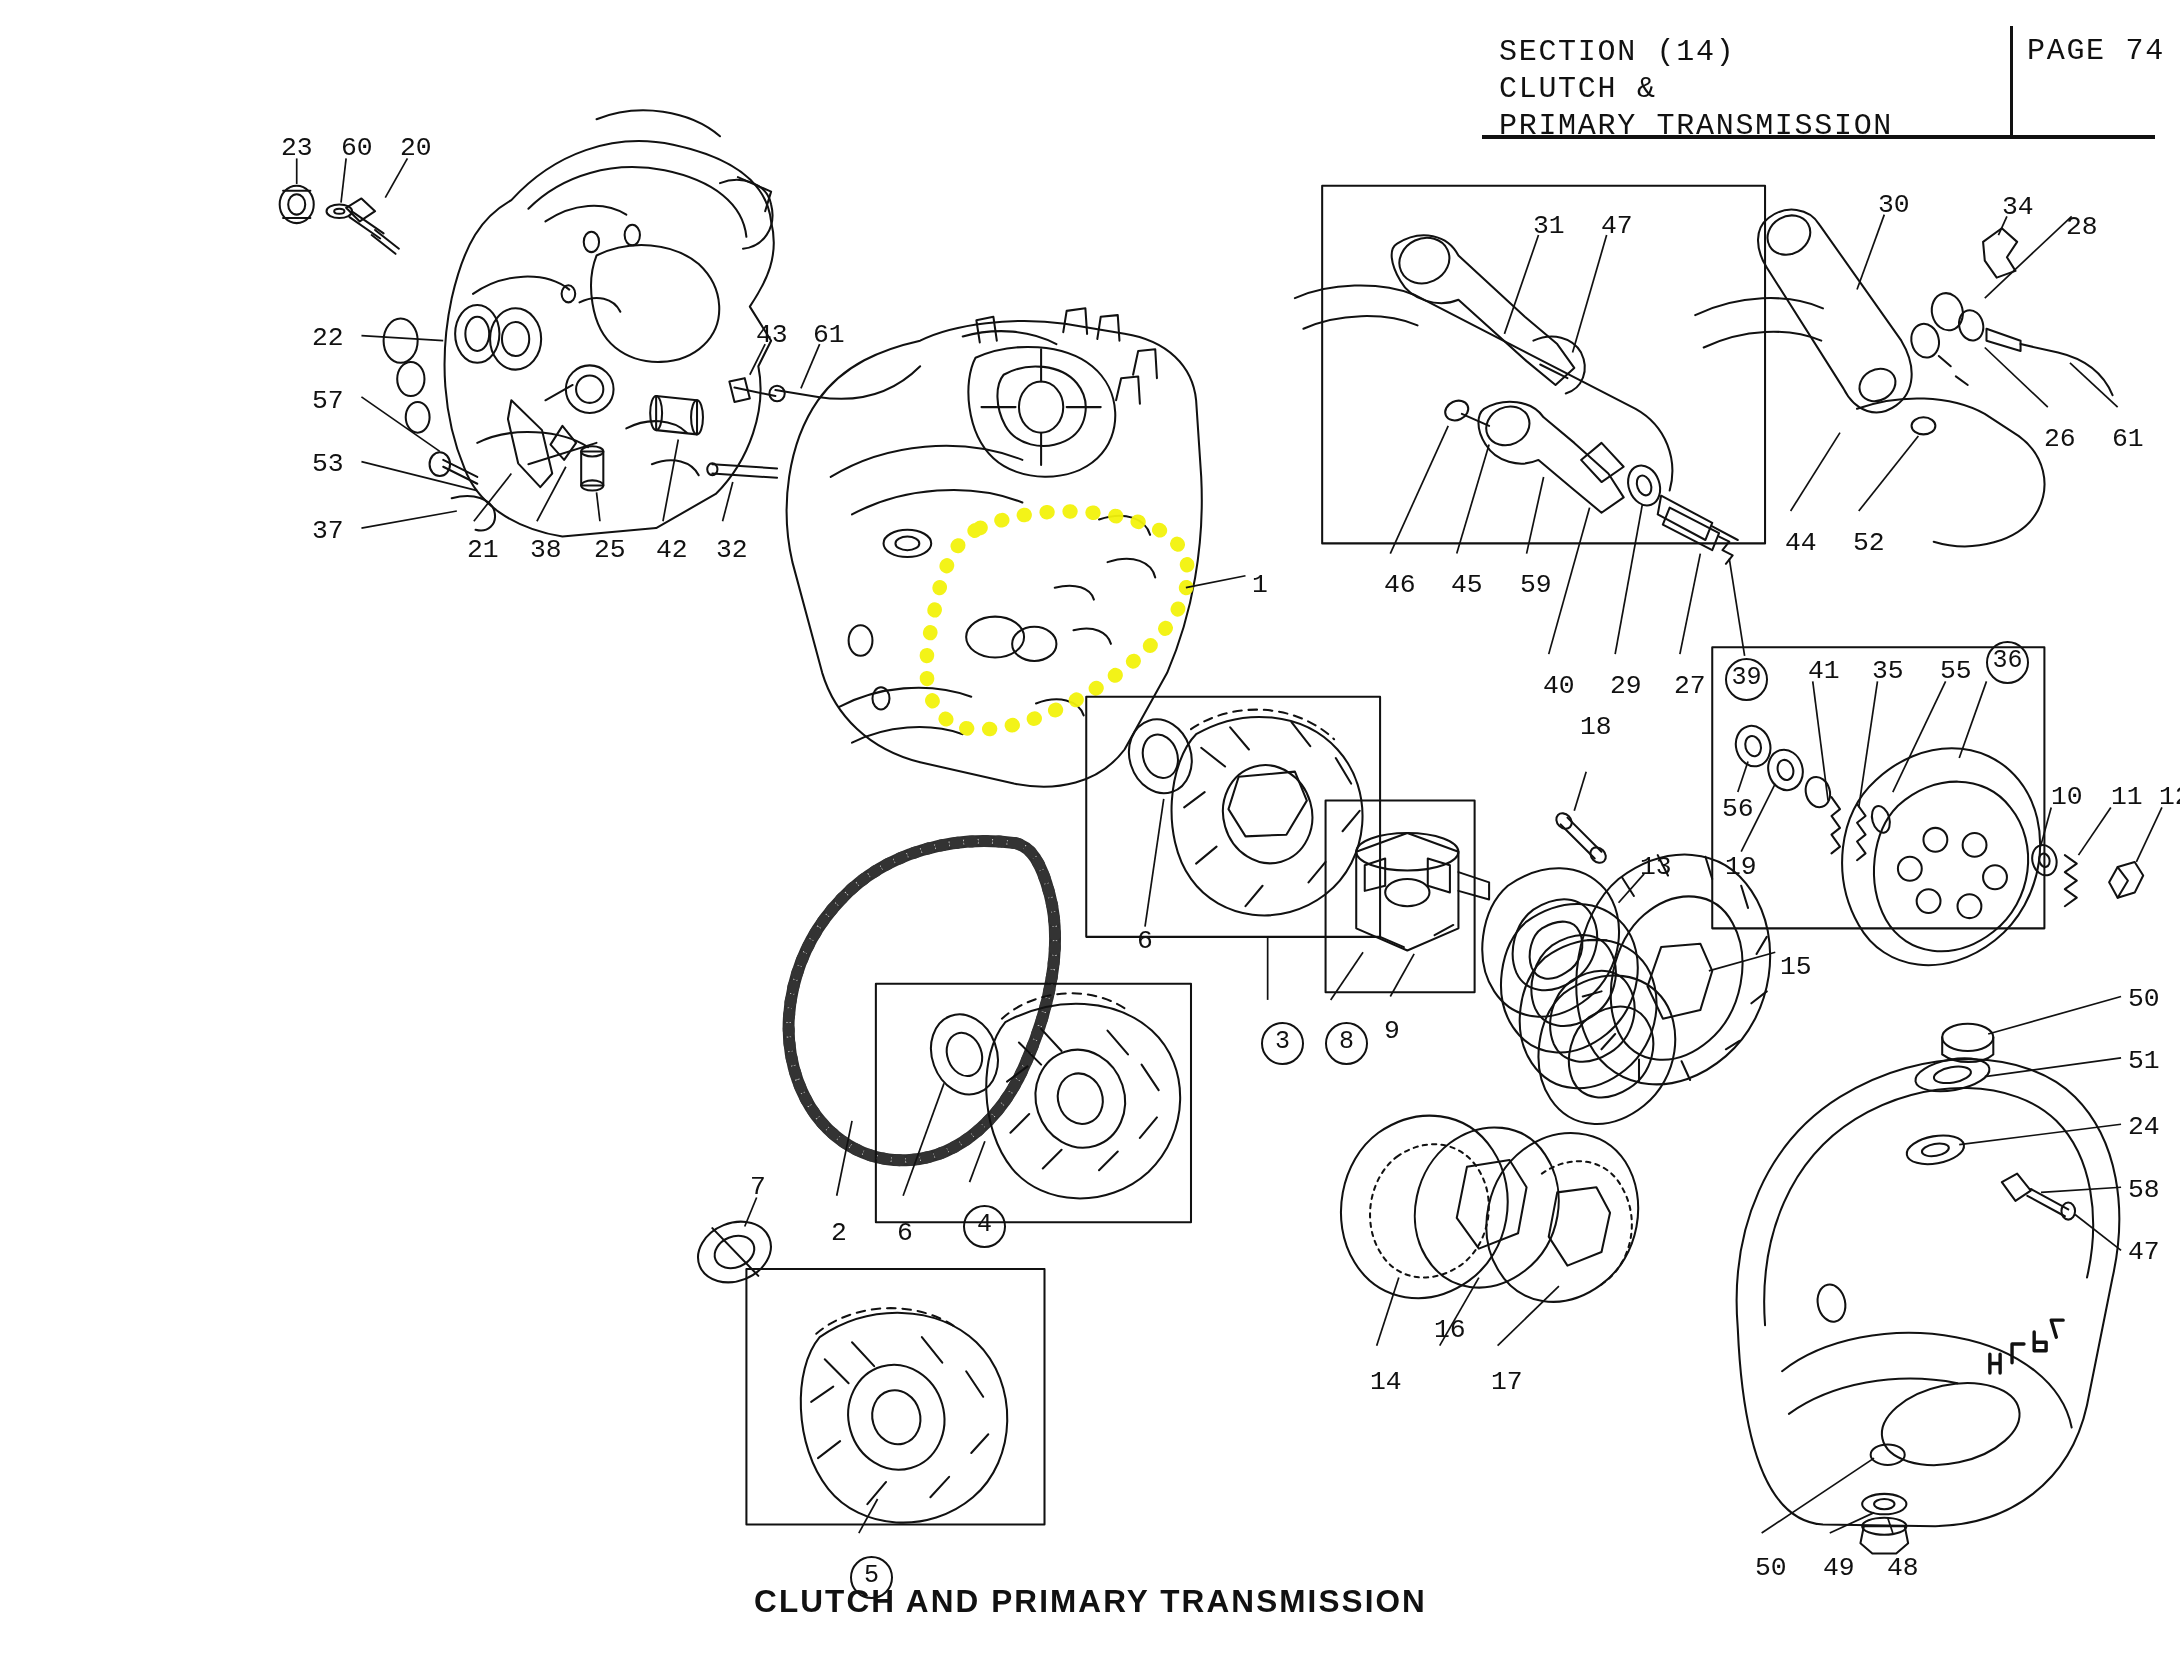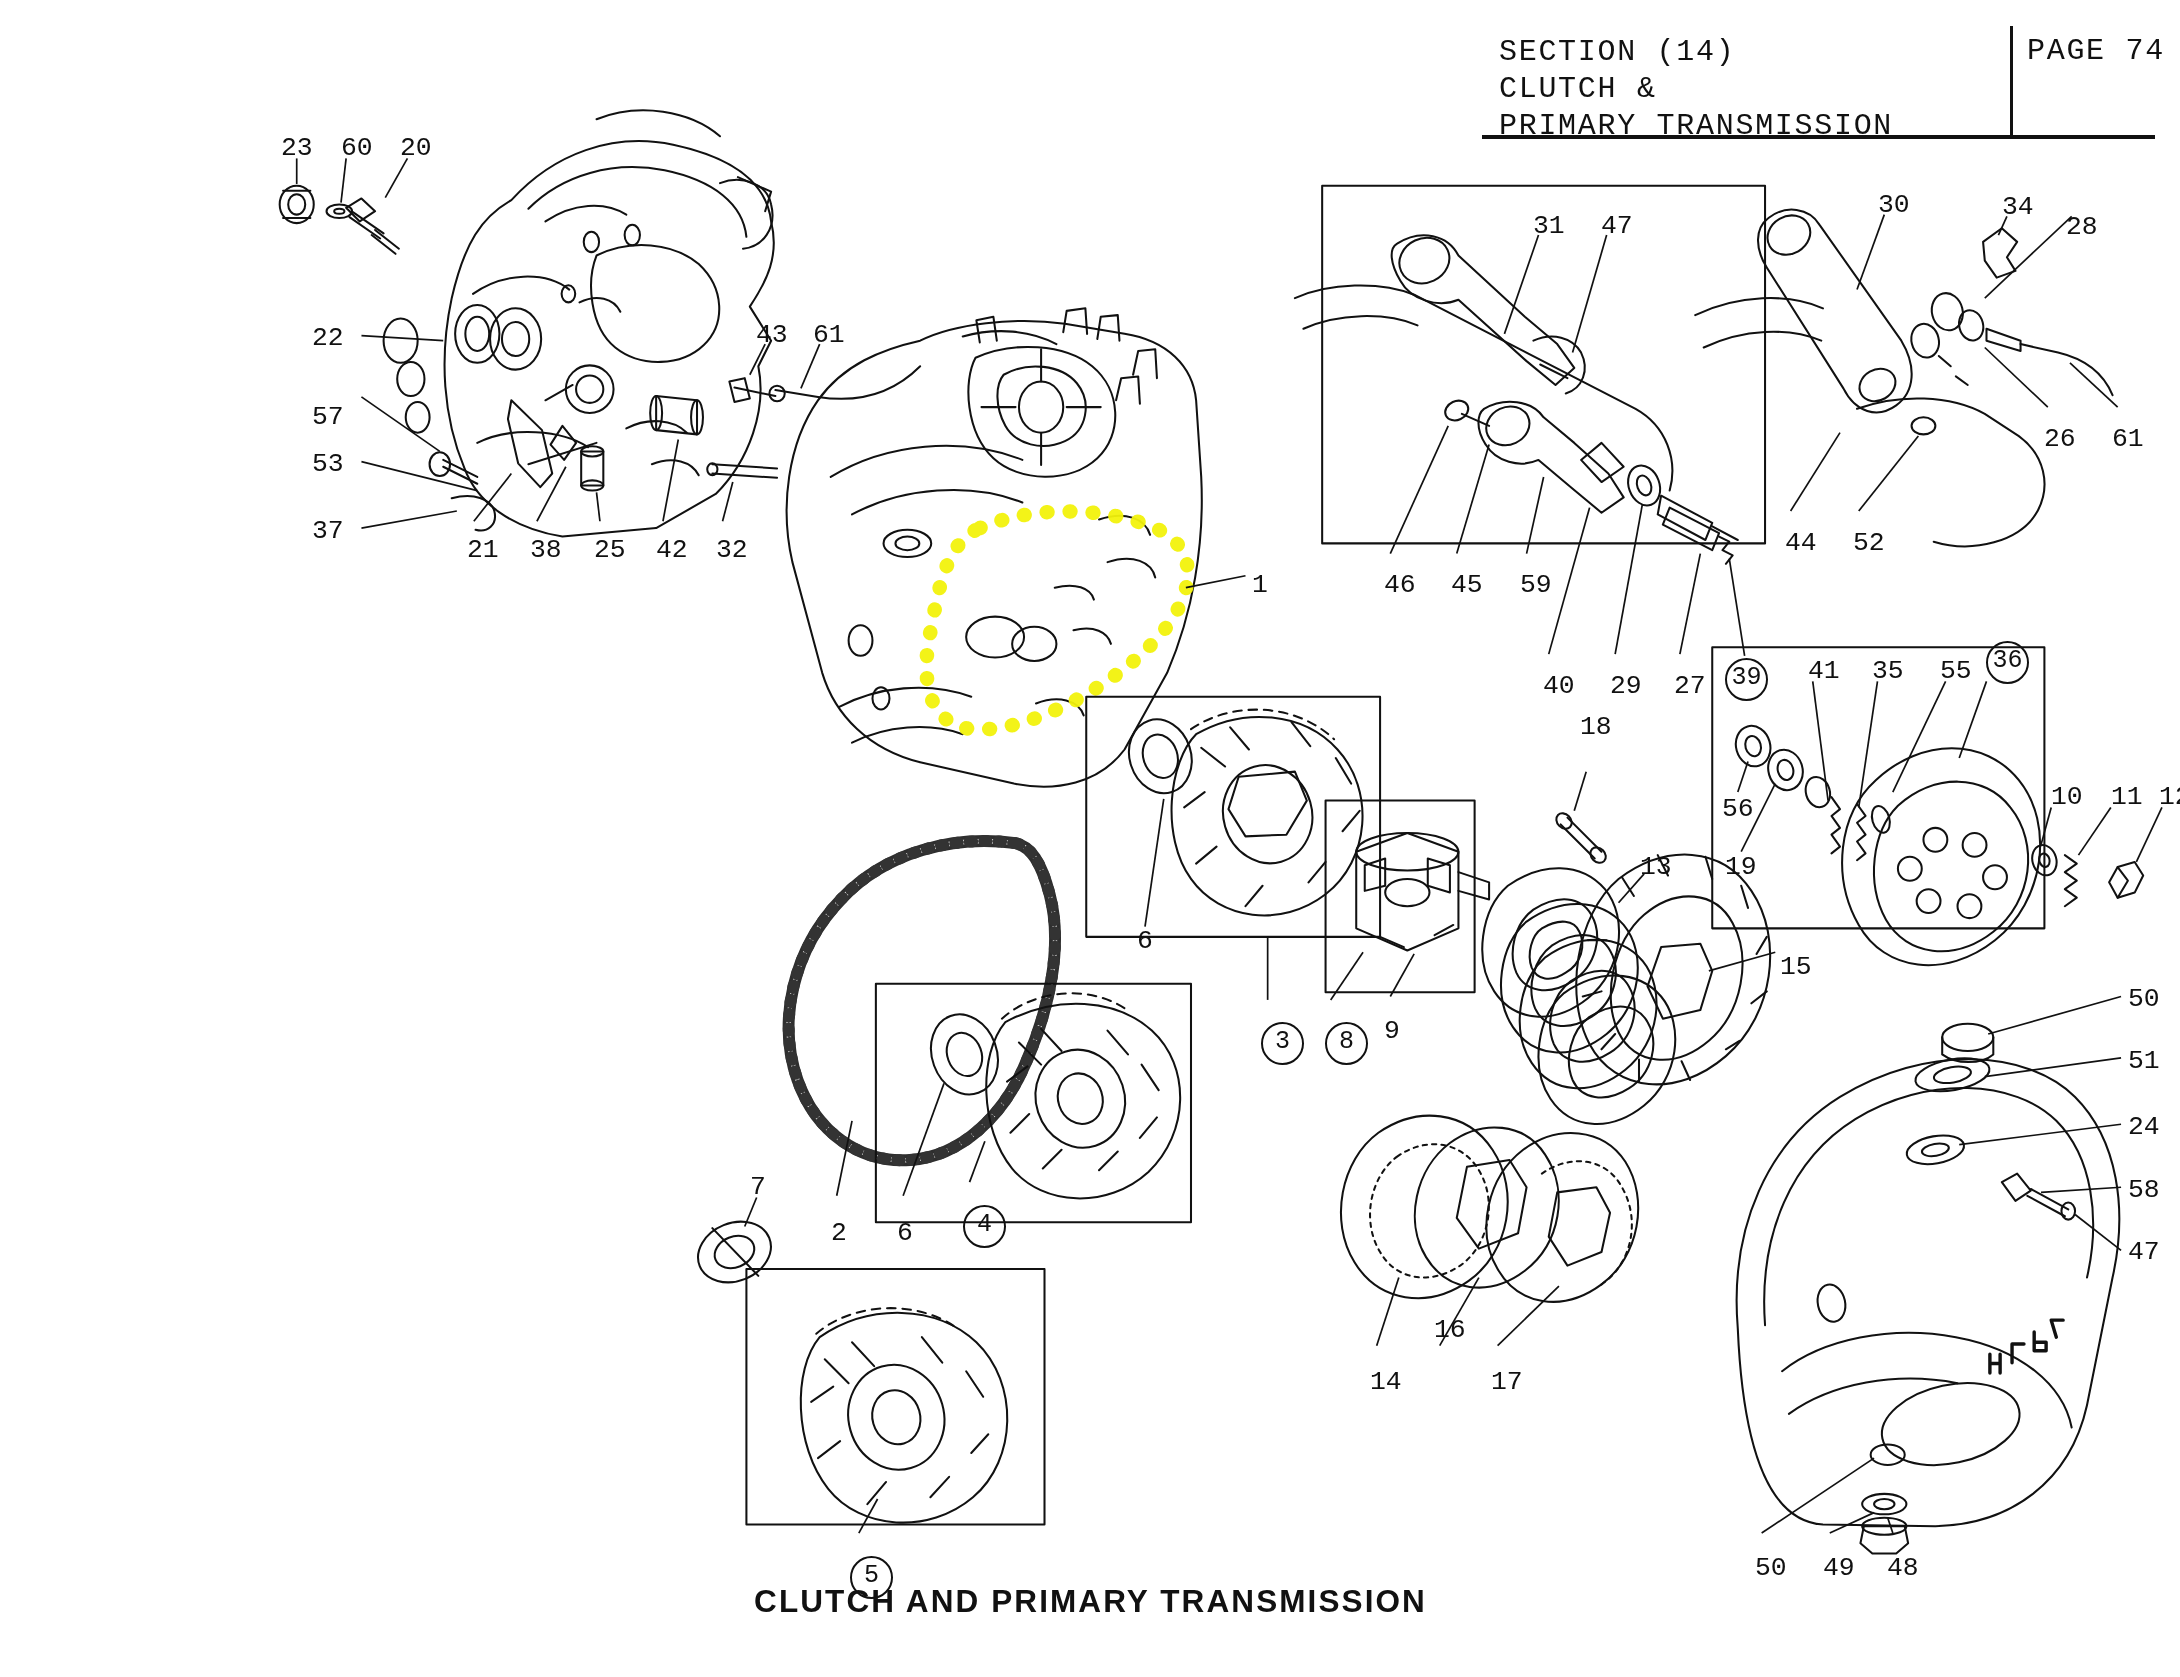--- a/index.html
+++ b/index.html
@@ -567,21 +567,21 @@
       <path d="M2148 1800 L2200 1776"></path>
       <path d="M2222 1800 L2216 1782"></path>
     </g>
   </svg>
 
   <div>
     <div class="num" style="left:281px;top:135px;">23</div>
     <div class="num" style="left:341px;top:135px;">60</div>
     <div class="num" style="left:400px;top:135px;">20</div>
     <div class="num" style="left:312px;top:325px;">22</div>
-    <div class="num" style="left:312px;top:388px;margin-top:16px;">57</div>
+    <div class="num" style="left:312px;top:388px;">57</div>
     <div class="num" style="left:312px;top:451px;">53</div>
     <div class="num" style="left:312px;top:518px;">37</div>
     <div class="num" style="left:467px;top:537px;">21</div>
     <div class="num" style="left:530px;top:537px;">38</div>
     <div class="num" style="left:594px;top:537px;">25</div>
     <div class="num" style="left:656px;top:537px;">42</div>
     <div class="num" style="left:716px;top:537px;">32</div>
     <div class="num" style="left:756px;top:322px;">43</div>
     <div class="num" style="left:813px;top:322px;">61</div>
     <div class="num" style="left:1252px;top:572px;">1</div>

